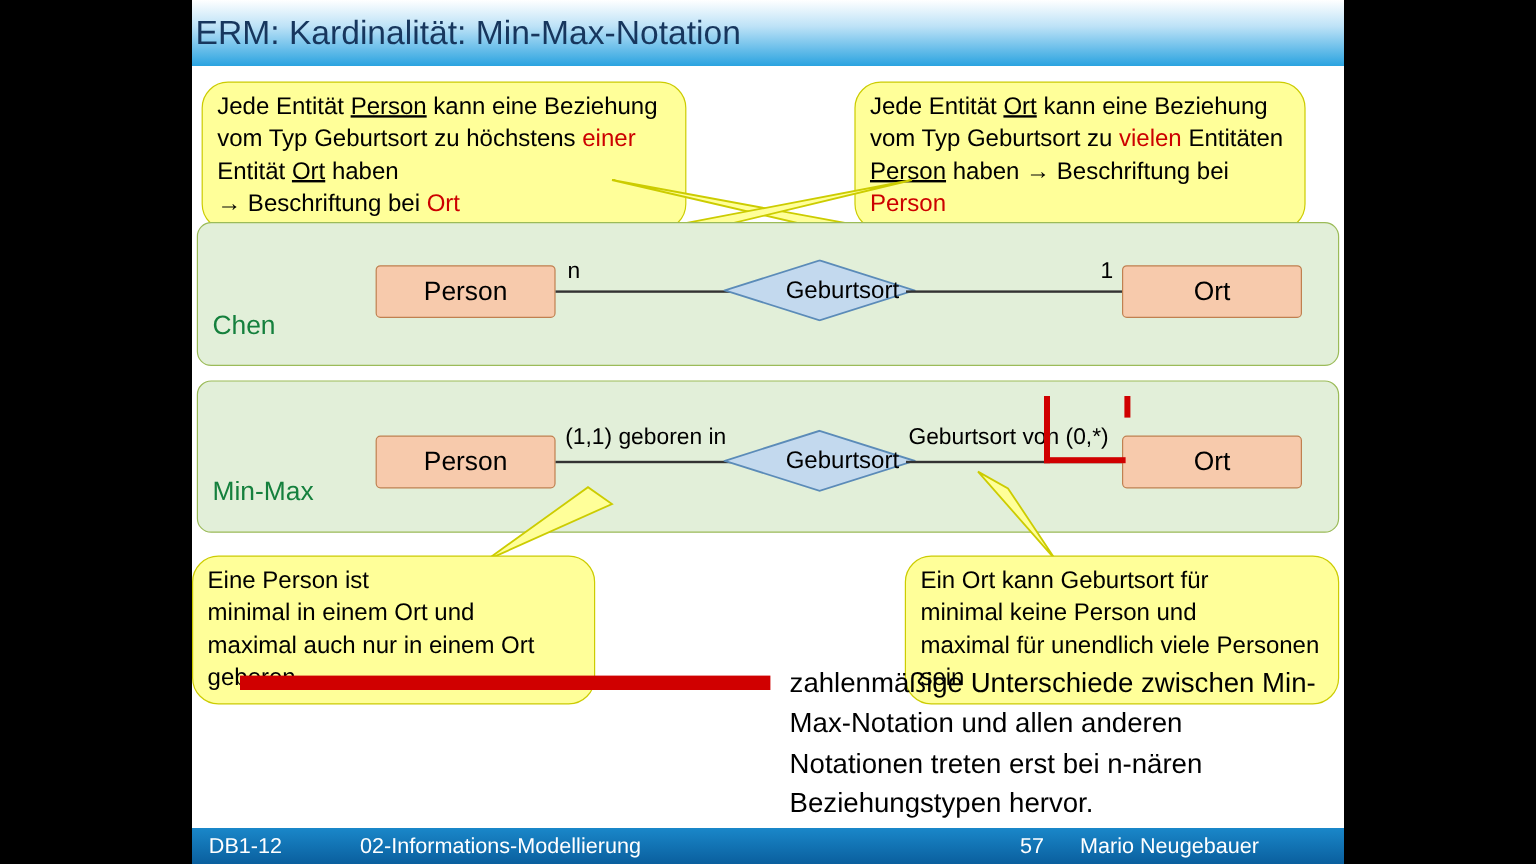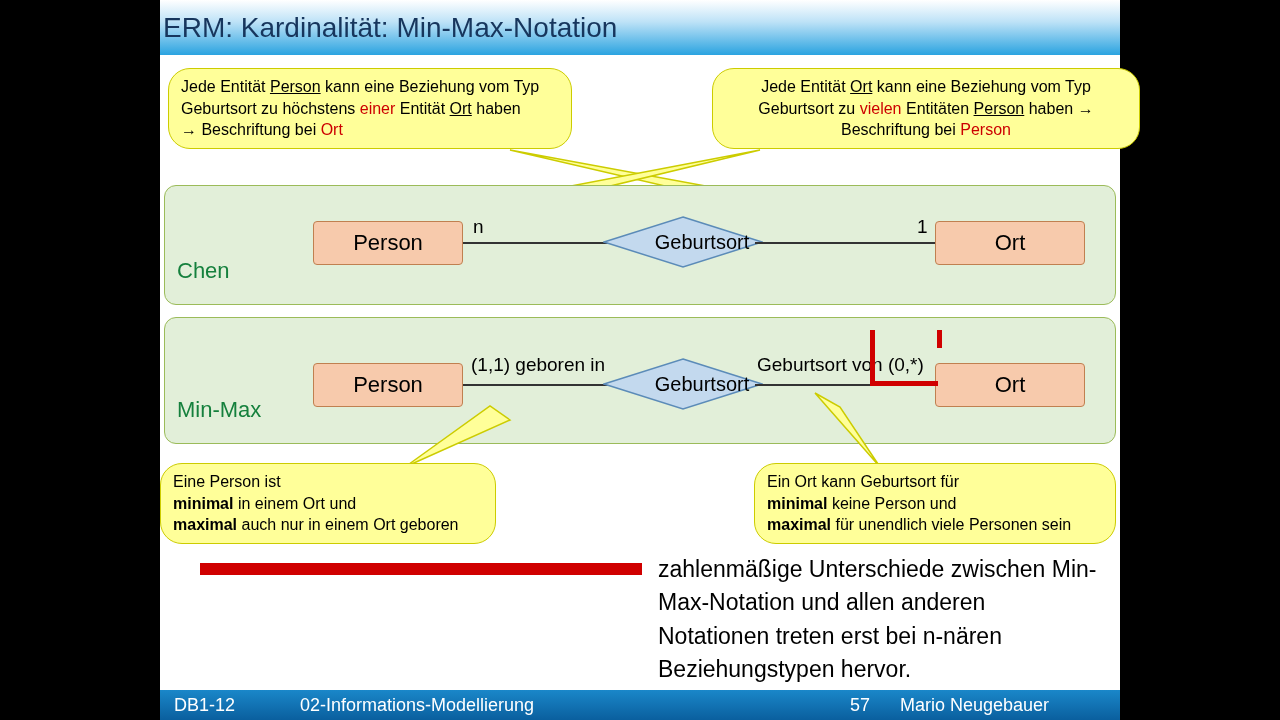--- a/index.html
+++ b/index.html
@@ -7,24 +7,24 @@
   .slide { position: absolute; left: 160px; top: 0; width: 960px; height: 720px; background: #fff; }
   .titlebar { height: 55px; background: linear-gradient(to bottom, #ffffff 0%, #bde2f7 40%, #2aa3e0 100%); display: flex; align-items: center; padding-left: 3px; }
   .title { color: #17365d; font-size: 28px; font-weight: 400; }
   .content { position: relative; width: 100%; height: calc(100% - 55px - 30px); }
   .footer { position: absolute; bottom: 0; left: 0; width: 100%; height: 30px; background: linear-gradient(to bottom, #1a87c9, #0a5f9e); color: #fff; display: flex; align-items: center; font-size: 18px; margin-top: 36px; }
   .footer .fl { padding-left: 14px; width: 140px; }
   .footer .fm { flex: 1; }
   .footer .fp { width: 80px; text-align: center; }
   .footer .fr { padding-right: 12px; width: 220px; }
 
-  .callout { position: absolute; background: #ffff99; border: 1.5px solid #cccc00; border-radius: 22px; padding: 7px 12px; font-size: 16px; line-height: 1.35; }
+  .callout { position: absolute; background: #ffff99; border: 1.5px solid #cccc00; border-radius: 22px; padding: 7px 12px; font-size: 20px; line-height: 1.35; }
   .callout .u { text-decoration: underline; }
   .callout .red { color: #cc0000; }
-  .callout b { font-weight: bold; }
+  .callout b { font-weight: normal; }
 
   .panel { position: absolute; left: 4px; width: 952px; border: 1.5px solid #9bbb59; border-radius: 12px; background: #e2efd9; }
   .panel-label { position: absolute; left: 12px; bottom: 20px; font-size: 22px; color: #15803d; }
 
   .entity { position: absolute; width: 150px; height: 44px; background: #f7caac; border: 1.5px solid #c08050; border-radius: 4px; display: flex; align-items: center; justify-content: center; font-size: 22px; }
   .rel { position: absolute; width: 160px; height: 52px; display: flex; align-items: center; justify-content: center; }
   .rel span { position: relative; z-index: 2; font-size: 20px; margin-left: 38px; }
   .rel svg { position: absolute; top: 0; left: 0; width: 100%; height: 100%; }
   .line { position: absolute; height: 1.5px; background: #333; }
   .lbl { position: absolute; font-size: 19px; }
@@ -46,21 +46,21 @@
     <div class="title">ERM: Kardinalität: Min-Max-Notation</div>
   </div>
 
   <div class="content">
 
     <div class="callout" style="left:8px; top:13px; width:404px;">
       <span>Jede Entität </span><span class="u">Person</span><span> kann eine Beziehung vom Typ Geburtsort zu höchstens </span><span class="red">einer</span><span> Entität </span><span class="u">Ort</span><span> haben</span><br>
       <span>→ Beschriftung bei </span><span class="red">Ort</span>
     </div>
 
-    <div class="callout" style="left:552px; top:13px; width:428px;text-align:center;">
+    <div class="callout" style="left:552px; top:13px; width:376px;">
       <span>Jede Entität </span><span class="u">Ort</span><span> kann eine Beziehung vom Typ Geburtsort zu </span><span class="red">vielen</span><span> Entitäten </span><span class="u">Person</span><span> haben → Beschriftung bei </span><span class="red">Person</span>
     </div>
 
     <svg class="tail" style="left:0; top:0; width:960px; height:200px; pointer-events:none;">
       <polygon points="350,95 738,185 768,172" fill="#ffff99" stroke="#cccc00" stroke-width="1.5"></polygon>
       <polygon points="600,95 196,172 226,185" fill="#ffff99" stroke="#cccc00" stroke-width="1.5"></polygon>
     </svg>
 
     <div class="panel" style="top:130px; height:120px;">
       <div class="panel-label">Chen</div>

